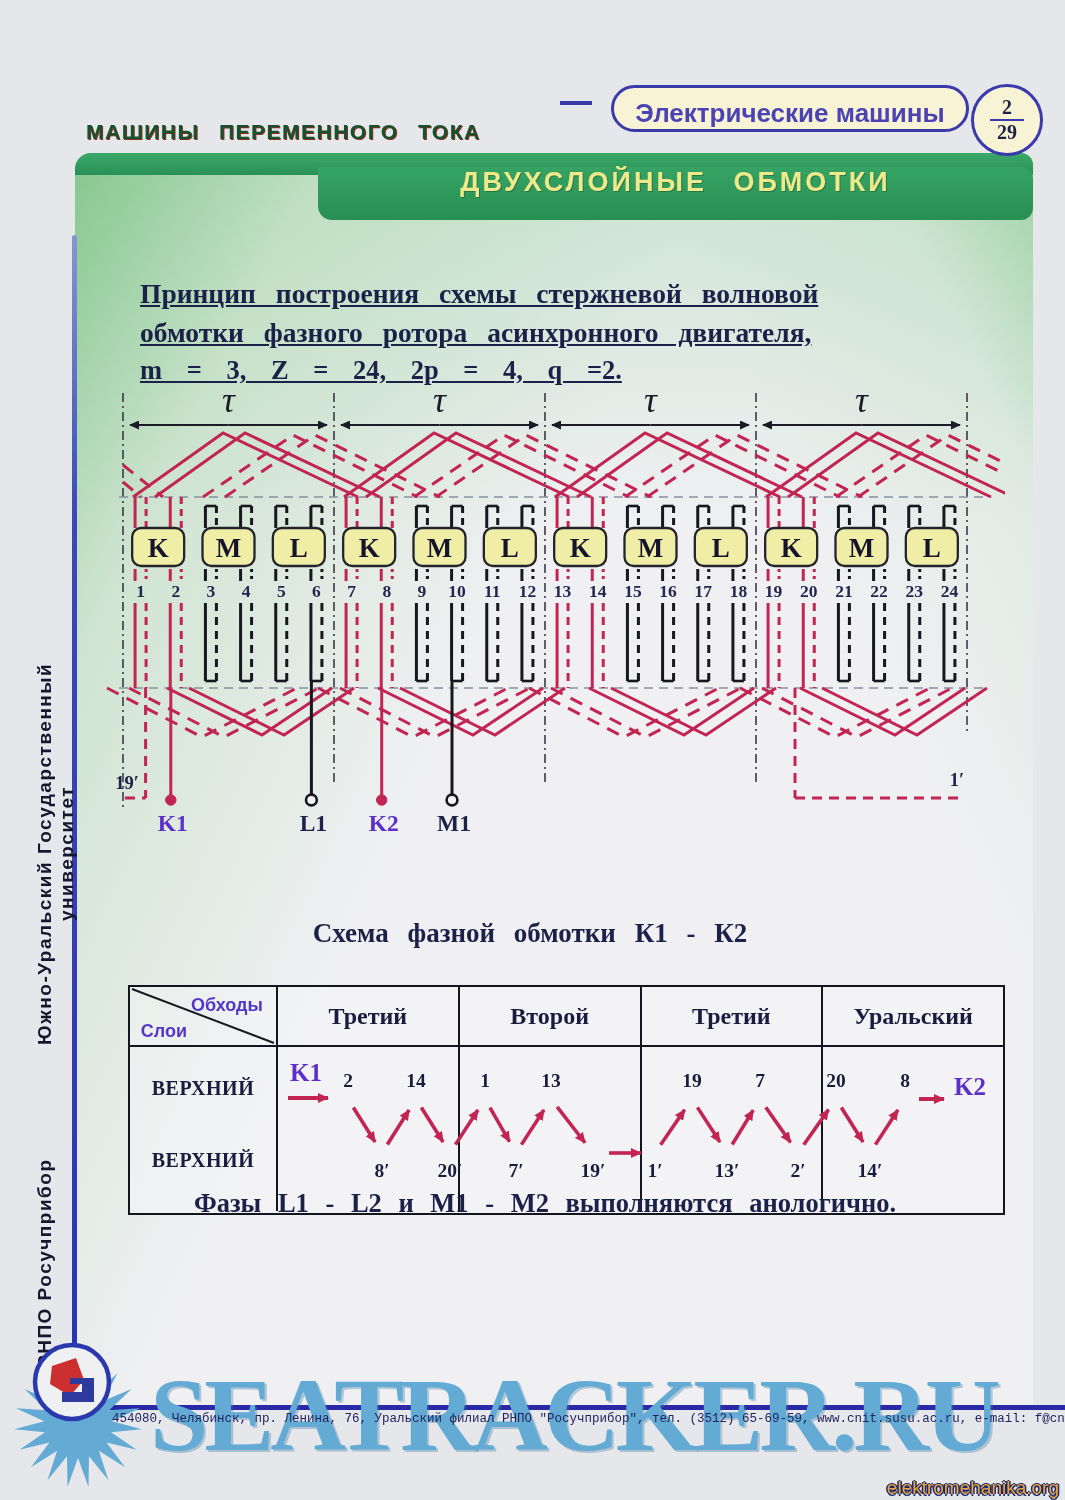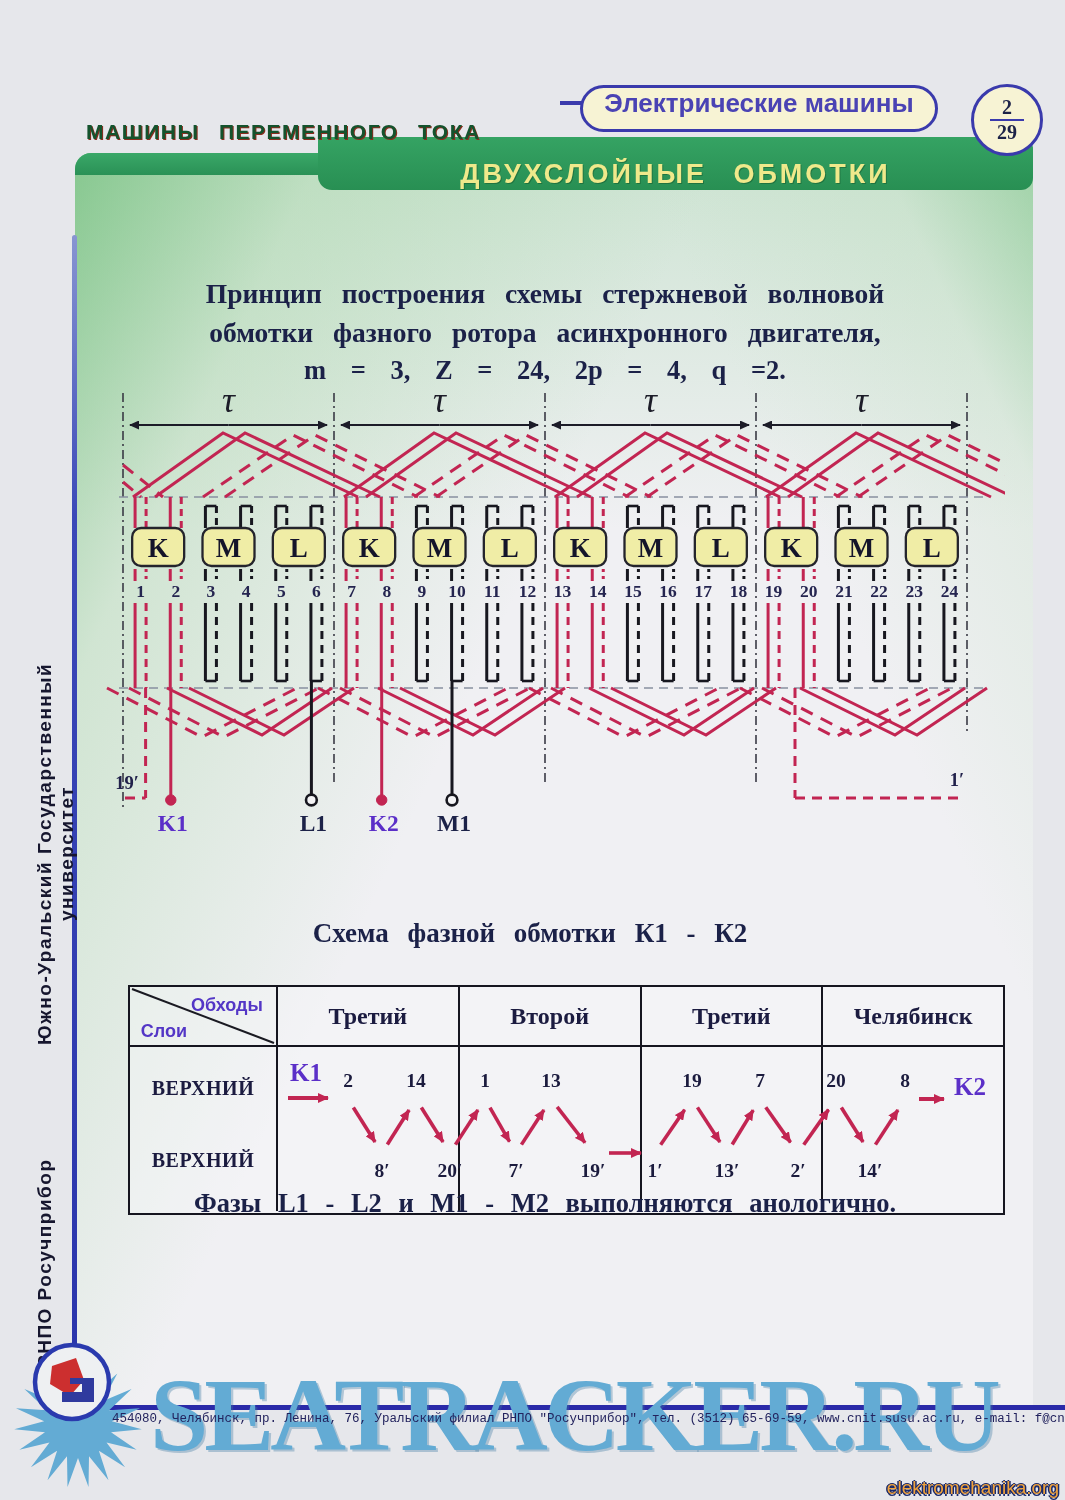--- a/index.html
+++ b/index.html
@@ -10,40 +10,40 @@
 
   .panel{left:75px;top:153px;width:958px;height:1255px;border-radius:16px 12px 0 0;
     background:
       linear-gradient(115deg, rgba(110,190,120,.75), rgba(170,215,170,.45) 16%, rgba(238,240,242,0) 42%),
       linear-gradient(245deg, rgba(120,195,130,.55), rgba(190,222,190,.30) 10%, rgba(238,240,242,0) 26%),
       linear-gradient(180deg, rgba(140,205,150,.35), rgba(240,240,243,0) 30%),
       #f0f0f3;
     z-index:1;}
   .tab-strip{left:75px;top:153px;width:958px;height:22px;border-radius:16px 12px 0 0;
     background:linear-gradient(#3aa868,#2a9156);z-index:2;}
-  .tab-bar{left:318px;top:137px;width:715px;height:53px;border-radius:0 12px 12px 14px;
-    background:linear-gradient(#35a363,#288f53);z-index:2;display:flex;align-items:flex-end;justify-content:center;}
+  .tab-bar{left:318px;top:167px;width:715px;height:53px;border-radius:0 12px 12px 14px;
+    background:linear-gradient(#35a363,#288f53);z-index:2;display:flex;align-items:flex-start;justify-content:center;}
   .tab-title{font-family:"Liberation Sans",sans-serif;font-weight:bold;font-size:27px;
     letter-spacing:3px;word-spacing:16px;color:#efe98b;text-shadow:1px 1px 0 rgba(20,80,40,.45);}
 
   .kicker{left:86px;top:120px;z-index:3;font-family:"Liberation Sans",sans-serif;font-weight:bold;
     font-size:21px;letter-spacing:1.5px;word-spacing:12px;color:#14532d;
     text-shadow:1px 1px 0 #8a2d1e;}
 
   .badge-line{left:560px;top:101px;width:32px;height:3.5px;background:#3a3aac;z-index:3;}
-  .badge-pill{left:580px;top:85px;width:352px;height:41px;border:3.5px solid #3a3aac;border-radius:26px;
-    background:#f7f3d4;z-index:3;display:flex;align-items:flex-start;justify-content:center;}
+  .badge-pill{left:611px;top:85px;width:352px;height:41px;border:3.5px solid #3a3aac;border-radius:26px;
+    background:#f7f3d4;z-index:3;display:flex;align-items:flex-end;justify-content:center;}
   .badge-pill span{font-family:"Liberation Sans",sans-serif;font-weight:bold;font-size:26px;color:#4a43b4;}
   .badge-circle{left:971px;top:84px;width:66px;height:66px;border:3.5px solid #3a3aac;border-radius:50%;
     background:#f7f3d4;z-index:4;display:flex;flex-direction:column;align-items:center;justify-content:center;}
   .badge-circle .num{font-weight:bold;font-size:20px;line-height:21px;color:#1c2248;}
   .badge-circle .rule{width:34px;height:2.5px;background:#3a3aac;margin:1px 0;}
 
-  .main-title{left:140px;top:274px;width:810px;text-align:center;z-index:3;
-    font-weight:bold;font-size:27.5px;line-height:1.42;color:#1b2148;word-spacing:13px;}
+  .main-title{left:140px;top:274px;width:810px;text-align:left;z-index:3;
+    font-weight:bold;font-size:27.5px;line-height:1.42;color:#1b2148;word-spacing:13px;text-decoration:underline;}
   .main-title .m{word-spacing:18px;font-size:26.5px;}
 
   .scheme-title{left:230px;top:918px;width:600px;text-align:center;z-index:3;
     font-weight:bold;font-size:27px;color:#1b2148;word-spacing:12px;}
 
   .note{left:120px;top:1188px;width:850px;text-align:center;z-index:3;
     font-weight:bold;font-size:26.5px;color:#1b2148;word-spacing:10px;}
 
   .diagram{left:105px;top:385px;width:900px;height:490px;z-index:3;}
 
@@ -425,21 +425,21 @@
       <div class="cell corner">
         <svg id="cornersvg" width="146" height="58">
             <line x1="2" y1="2" x2="144" y2="56" stroke="#1a1a22" stroke-width="2"></line>
             <text x="97" y="24" text-anchor="middle" font-weight="bold" font-size="18" font-family="&quot;Liberation Sans&quot;,sans-serif" fill="#5336c6">Обходы</text>
             <text x="34" y="50" text-anchor="middle" font-weight="bold" font-size="18" font-family="&quot;Liberation Sans&quot;,sans-serif" fill="#5336c6">Слои</text>
           </svg>
       </div>
       <div class="cell hcol">Третий</div>
       <div class="cell hcol">Второй</div>
       <div class="cell hcol">Третий</div>
-      <div class="cell hcol">Челябинск</div>
+      <div class="cell hcol">Уральский</div>
     </div>
     <div class="tbody">
       <div class="rowlabels">
         <div style="top:30px">ВЕРХНИЙ</div>
         <div style="top:102px">ВЕРХНИЙ</div>
       </div>
       <div class="bodycols">
         <div class="bcol"></div>
         <div class="bcol"></div>
         <div class="bcol"></div>

